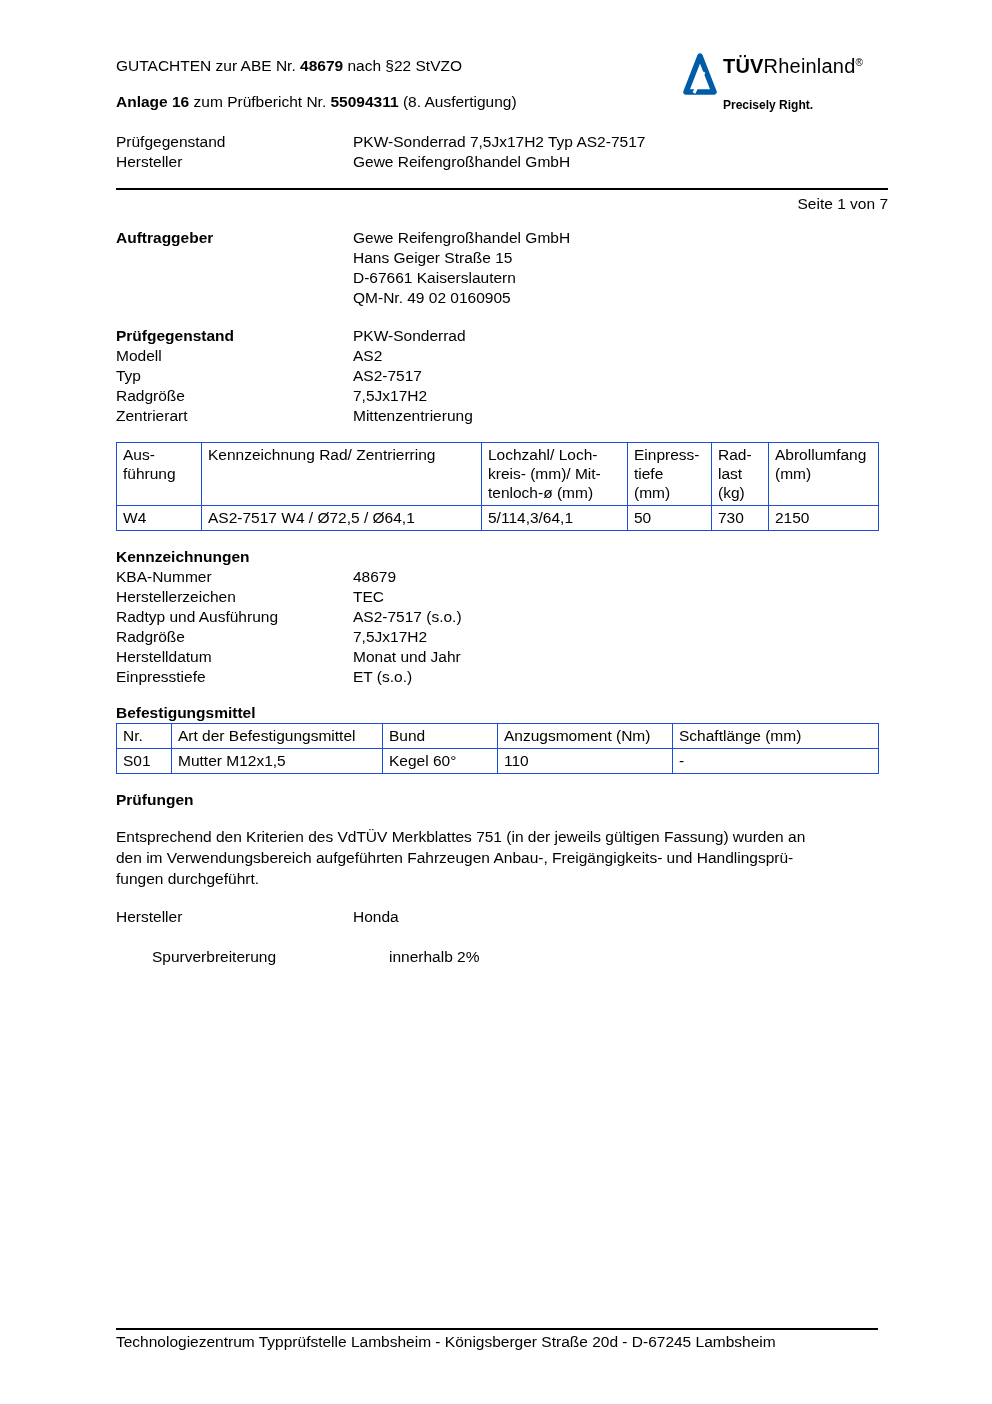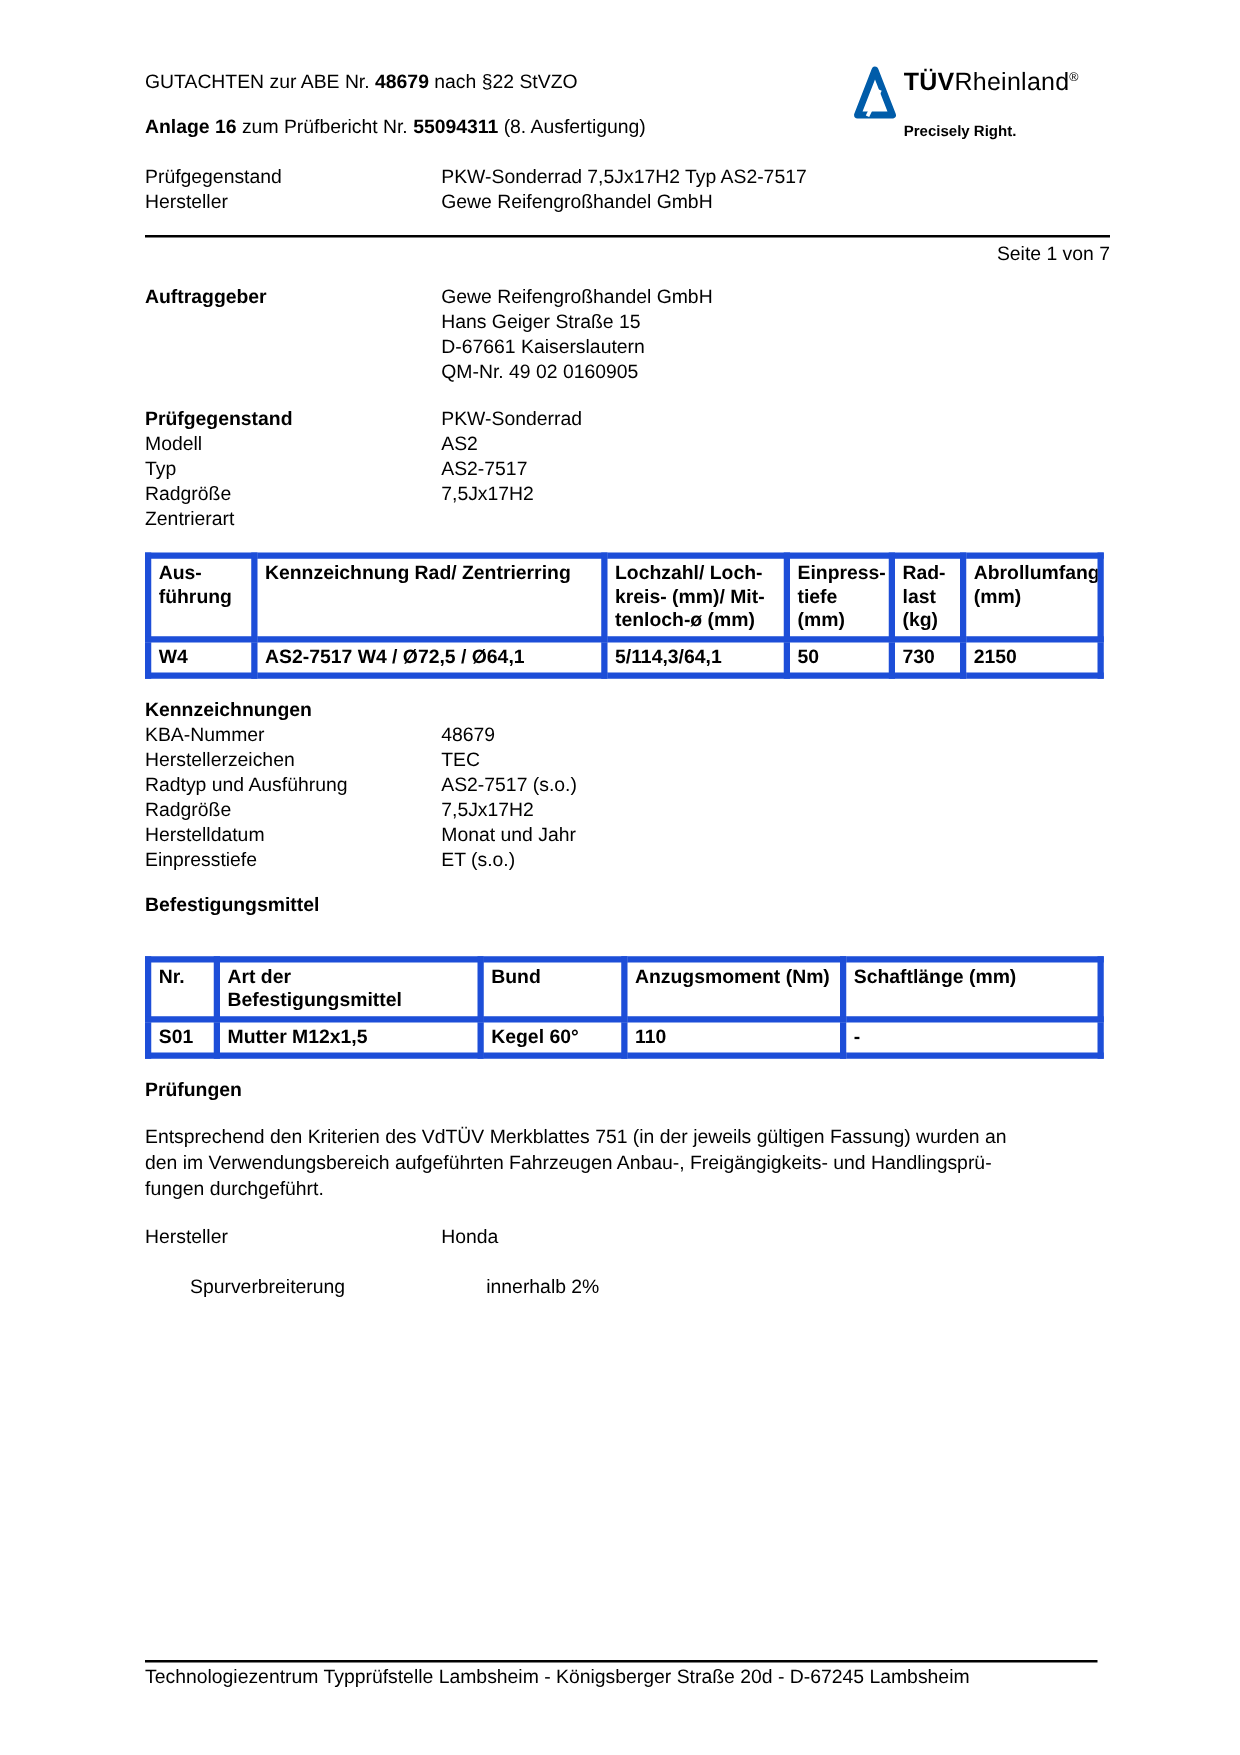--- a/index.html
+++ b/index.html
@@ -47,30 +47,30 @@
   .pruefgegenstand .kv:first-child .kv-label { font-weight: bold; }
 
   table.data-table {
     margin-top: 16px;
     border-collapse: collapse;
     table-layout: fixed;
     width: 762px;
     font-size: 15.5px;
   }
   table.data-table th, table.data-table td {
-    border: 5px solid #1d4ed8;
+    border: 1px solid #1d4ed8;
     padding: 2px 6px 3px 6px;
     text-align: left;
     vertical-align: top;
-    font-weight: bold;
+    font-weight: normal;
     line-height: 19px;
     white-space: pre-line;
     overflow: hidden;
   }
-  table.t2 { margin-top: 30px; }
+  table.t2 { margin-top: 0; }
 
   .section-heading { margin-top: 16px; font-weight: bold; }
   .kv-block { }
   .kv-block .kv { line-height: 20px; }
 
   .paragraph { margin-top: 16px; white-space: pre-line; line-height: 21px; }
 
   .verwendung-row1 { margin-top: 18px; }
   .verwendung-row2 { margin-top: 20px; margin-left: 36px; }
 
@@ -126,20 +126,21 @@
     <div class="kv">
       <div class="kv-label">Typ</div>
       <div class="kv-value">AS2-7517</div>
     </div>
     <div class="kv">
       <div class="kv-label">Radgröße</div>
       <div class="kv-value">7,5Jx17H2</div>
     </div>
     <div class="kv">
       <div class="kv-label">Zentrierart</div>
+      <div class="kv-value">Mittenzentrierung</div>
     </div>
   </div>
 
   <table class="data-table t1">
     <colgroup>
       <col style="width:85px">
         <col style="width:280px">
         <col style="width:146px">
         <col style="width:84px">
         <col style="width:57px">

